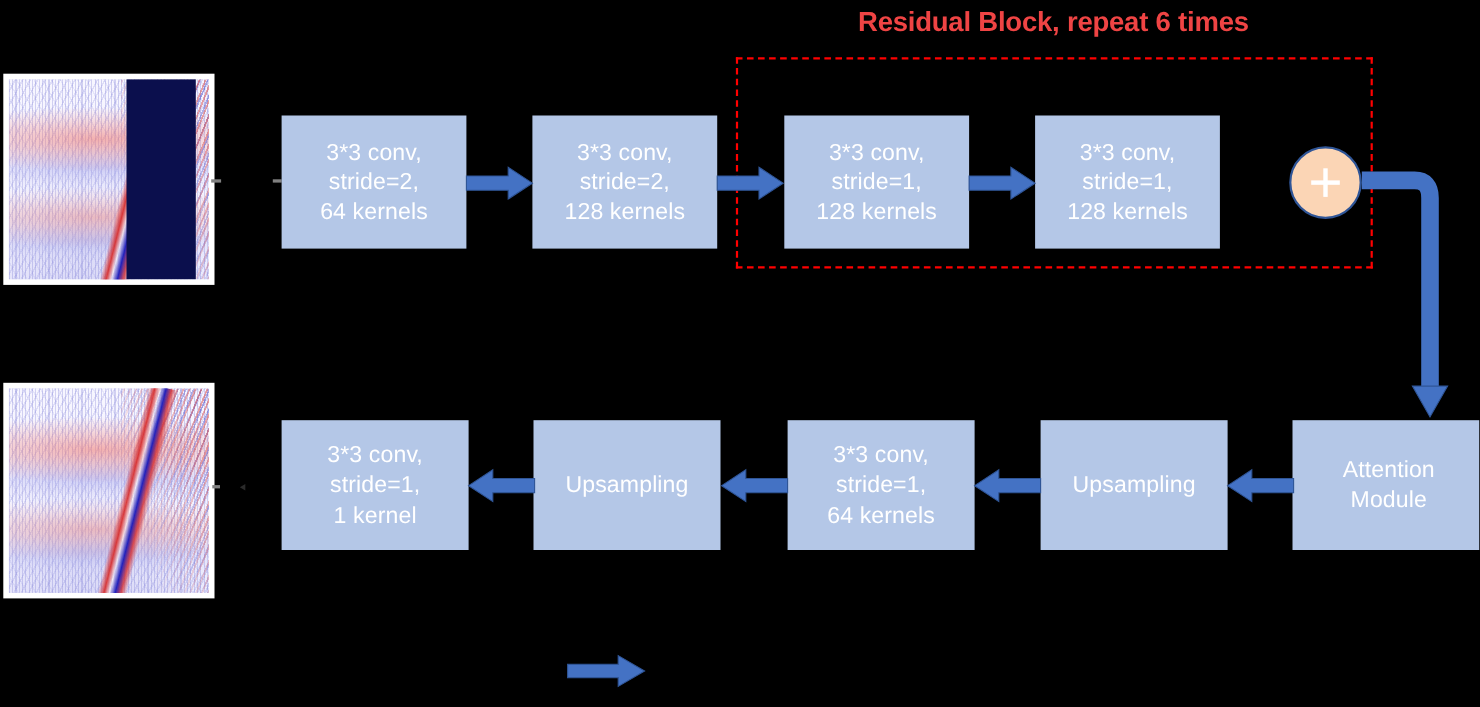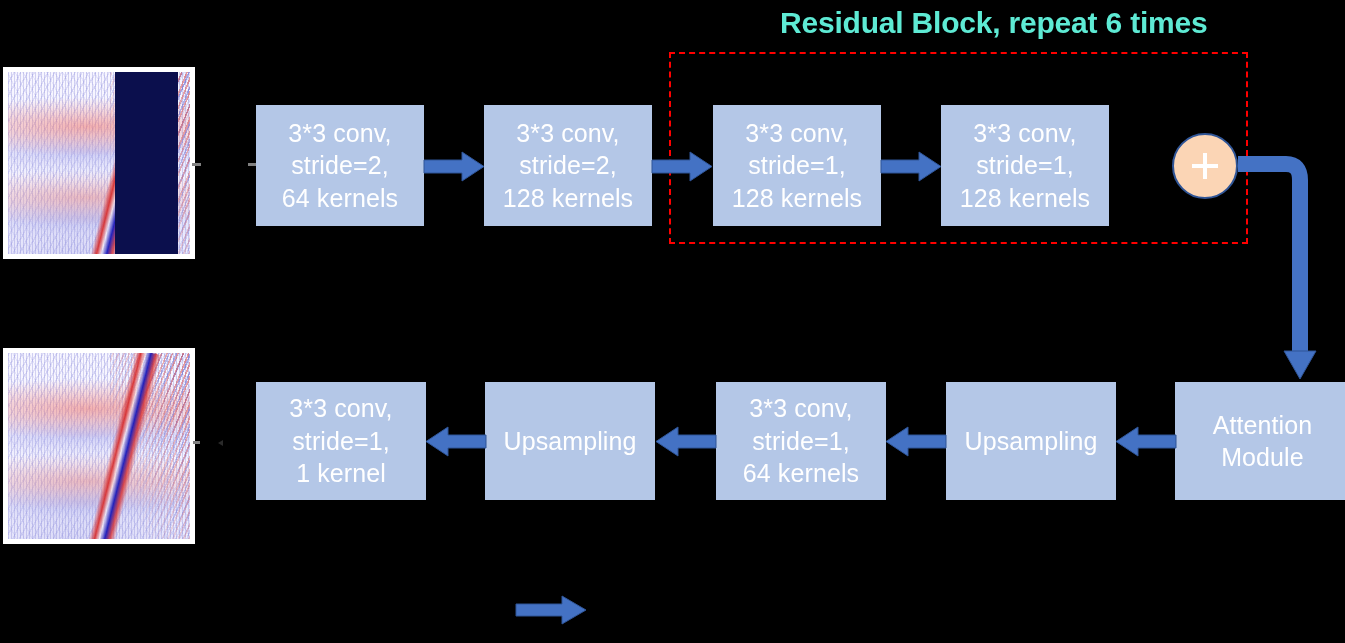--- a/index.html
+++ b/index.html
@@ -80,21 +80,21 @@
 
   
   .node-box {
     position: absolute;
     box-sizing: border-box;
     display: flex;
     align-items: center;
     justify-content: center;
     text-align: center;
     color: #ffffff;
-    font-size: 25px;
+    font-size: 21px;
     line-height: 1.30;
     letter-spacing: .1px;
     white-space: pre-line;
     padding: 2px 4px;
   }
 
   
   .arrow {
     position: absolute;
   }
@@ -102,23 +102,23 @@
 
   
   .residual-frame {
     position: absolute;
     box-sizing: border-box;
     border: 2.5px dashed #ff0000;
     background: transparent;
   }
   .residual-title {
     position: absolute;
-    color: #5eead4;
+    color: #ef4444;
     font-weight: bold;
-    font-size: 30px;
+    font-size: 25px;
     white-space: nowrap;
     letter-spacing: -0.2px;
   }
 
   
   .plus-node {
     position: absolute;
     box-sizing: border-box;
     border-radius: 50%;
     background: #fbd5b5;

